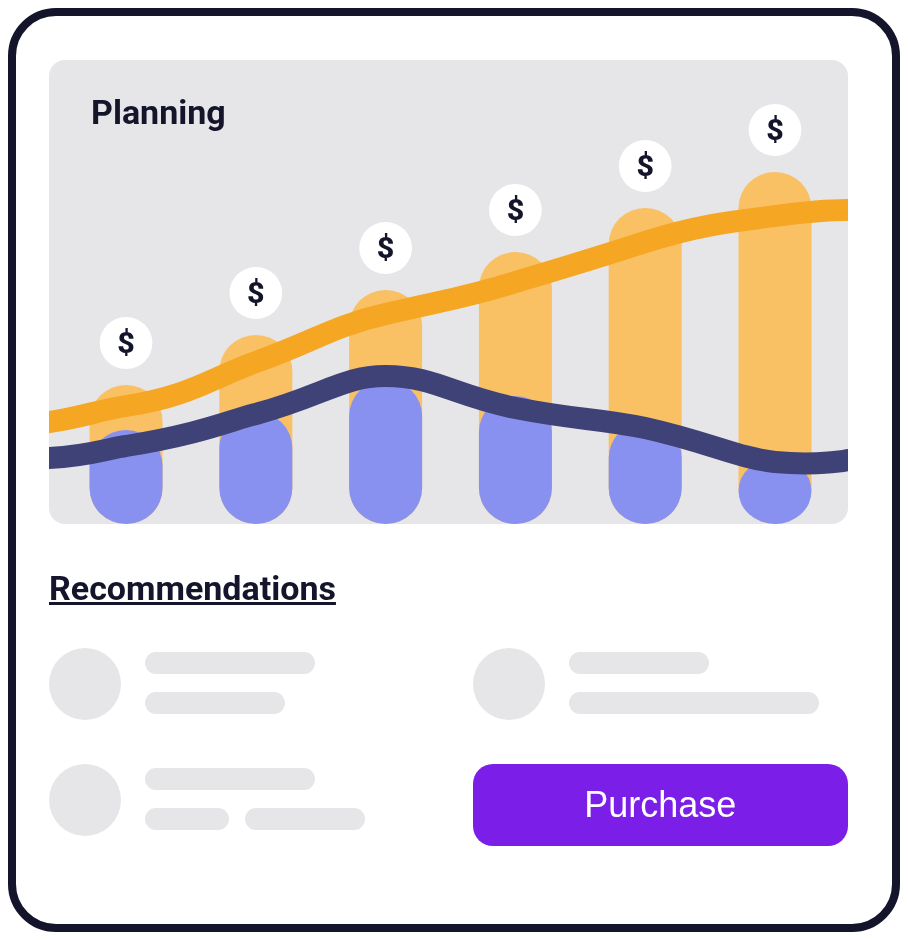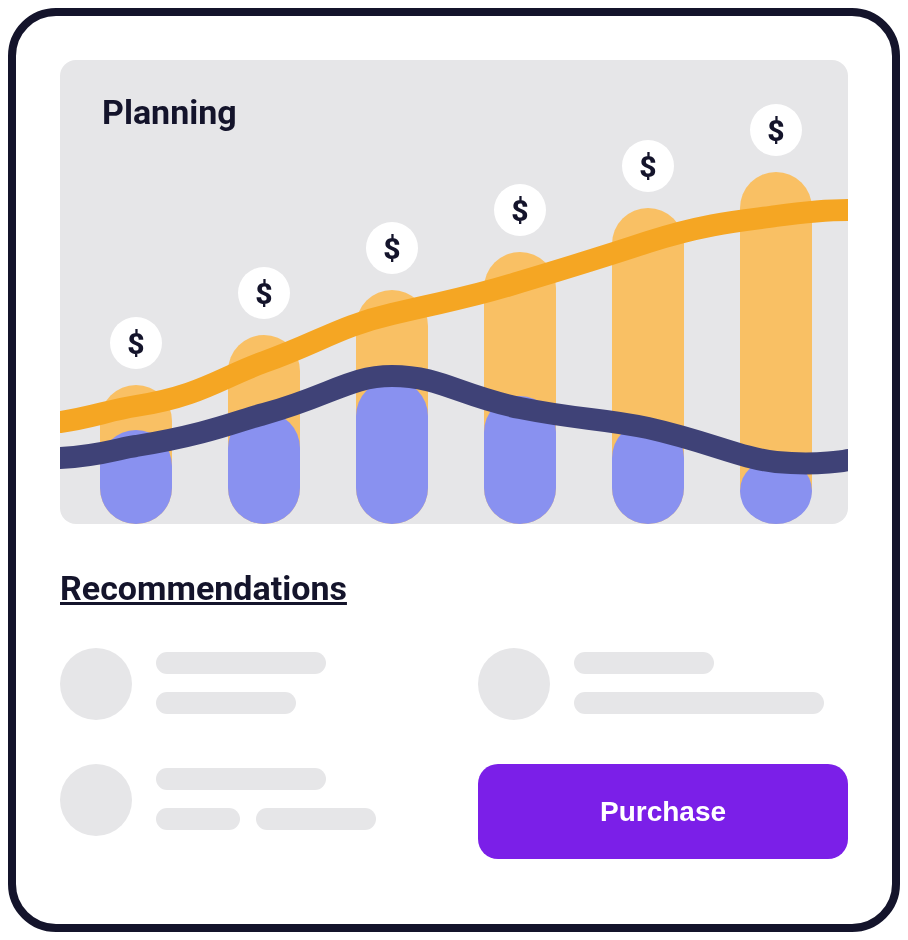--- a/index.html
+++ b/index.html
@@ -9,21 +9,21 @@
     width: 908px;
     height: 940px;
     padding: 8px;
   }
   .card {
     width: 892px;
     height: 924px;
     border: 8px solid #14142B;
     border-radius: 48px;
     background: #fff;
-    padding: 44px 44px 44px 44px;
+    padding: 44px 44px 44px 33px;
     overflow: hidden;
     position: relative;
   }
   .chart-panel {
     background: #E6E6E8;
     border-radius: 16px;
     width: 100%;
     height: 464px;
     position: relative;
     overflow: hidden;
@@ -80,27 +80,27 @@
     background: #E6E6E8;
   }
   .rec-line.short { width: 170px; }
   .rec-line.med { width: 140px; }
   .rec-line.long { width: 250px; }
   .rec-line-row { display: flex; gap: 16px; }
   .rec-line-row .a { width: 84px; height: 22px; border-radius:11px; background:#E6E6E8;}
   .rec-line-row .b { width: 120px; height: 22px; border-radius:11px; background:#E6E6E8;}
   .purchase-btn {
     width: 100%;
-    height: 95px;
+    height: 82px;
     border: none;
     border-radius: 20px;
     background: #7B1FE8;
     color: #fff;
-    font-size: 28px;
-    font-weight: 700;
+    font-size: 36px;
+    font-weight: 400;
     cursor: pointer;
     align-self: center;
   }
   .dollar-badge {
     fill: #fff;
   }
   .dollar-text {
     font-size: 30px;
     font-weight: 800;
     fill: #14142B;

